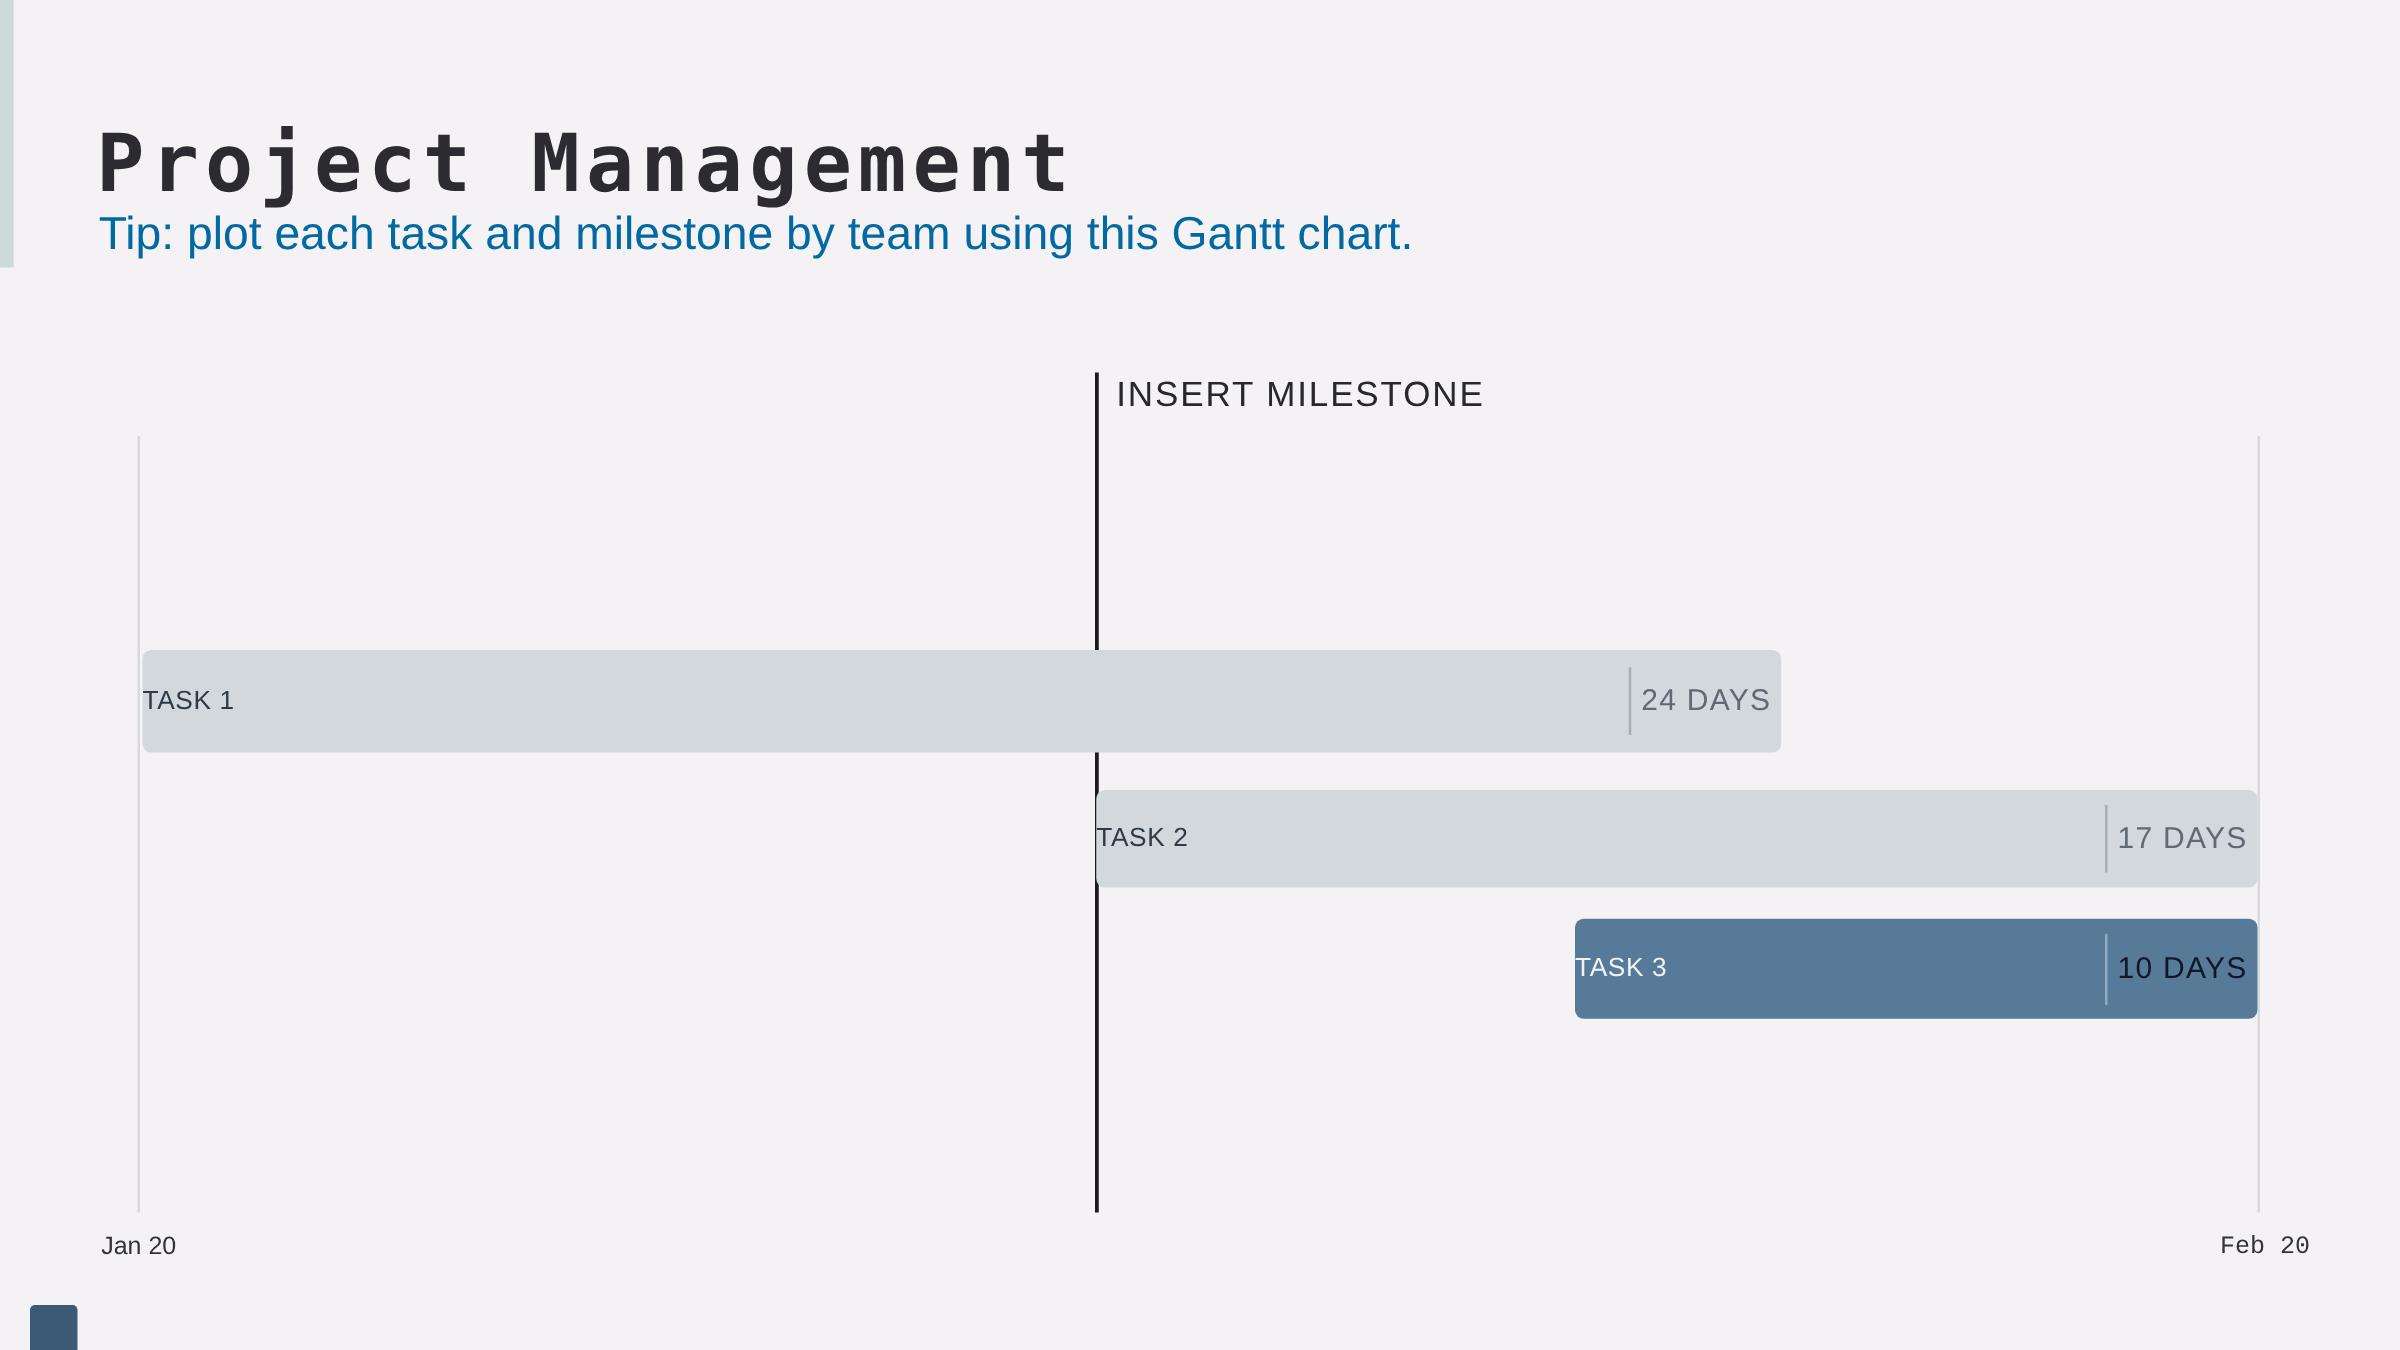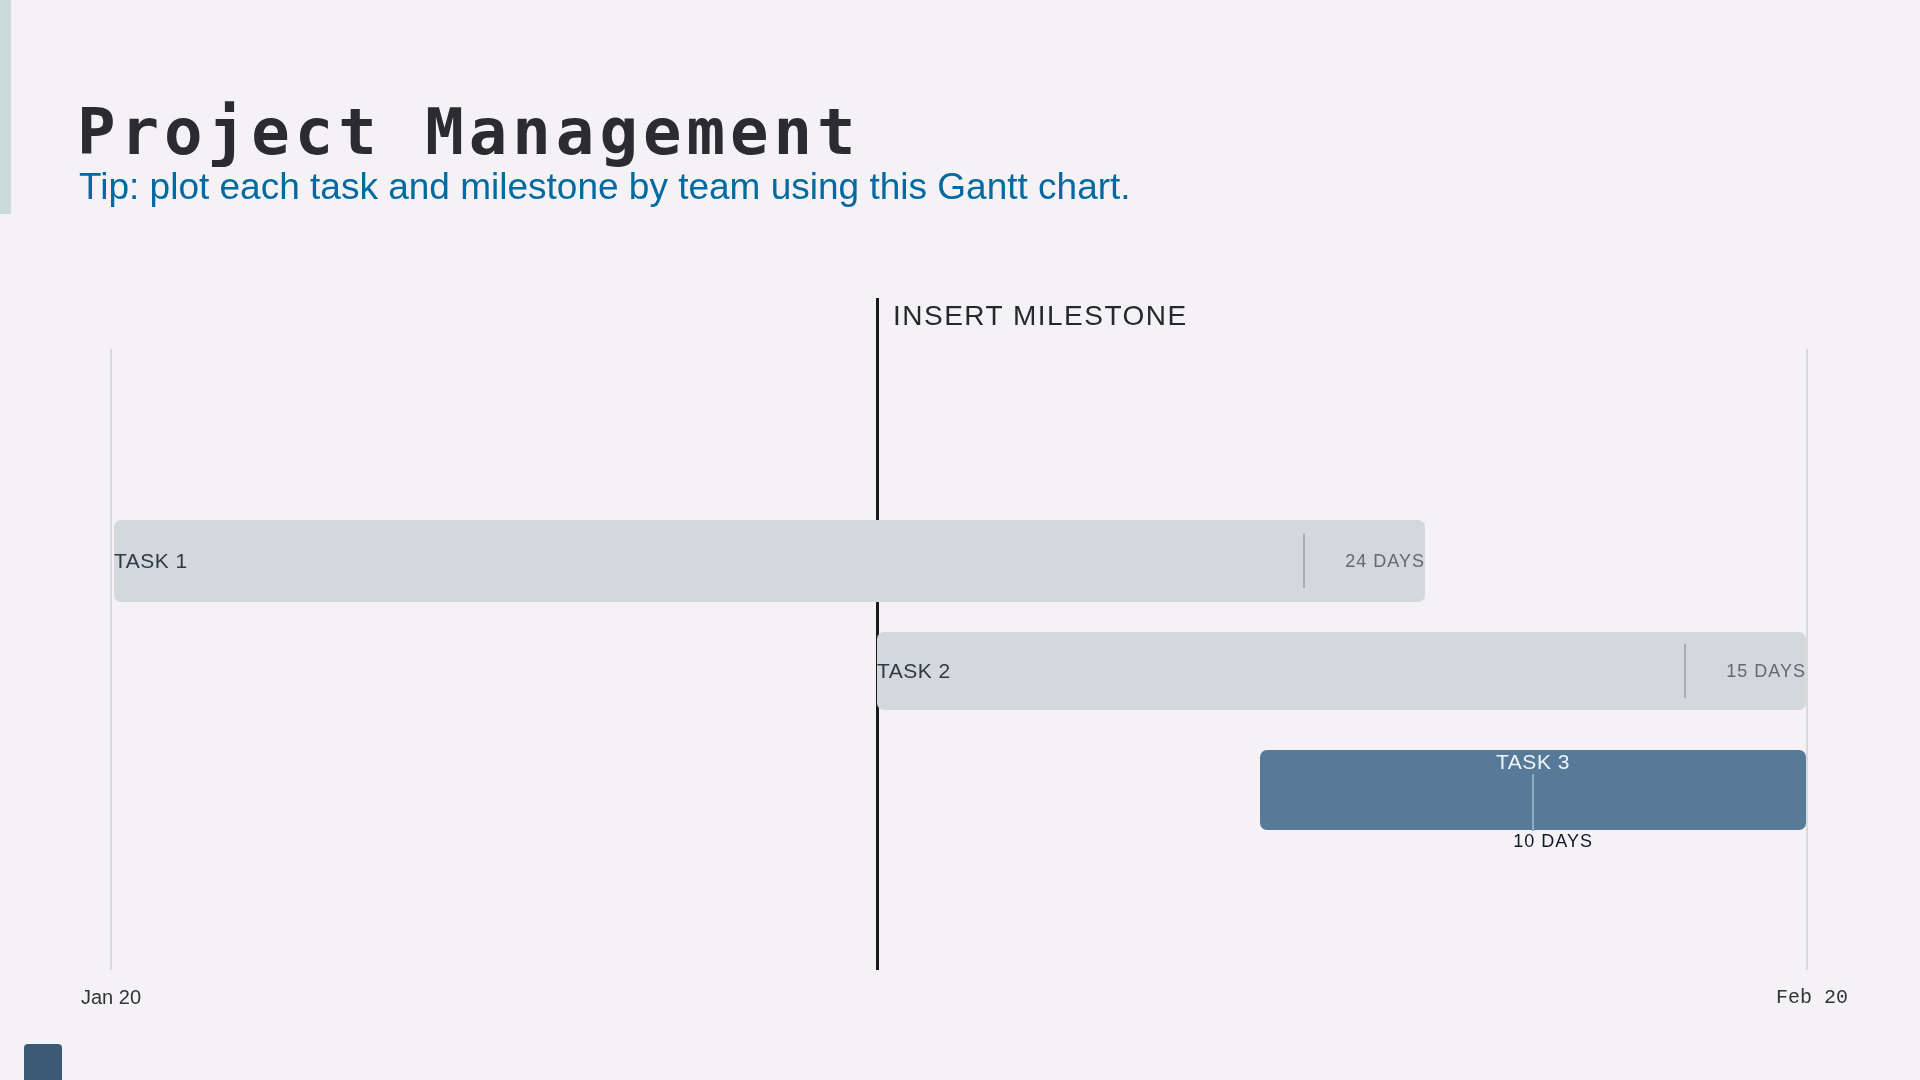--- a/index.html
+++ b/index.html
@@ -81,22 +81,22 @@
   .flex-spacer { flex: 1 1 auto; }
   .bar-sep {
     flex: 0 0 auto;
     width: 2px; height: 54px;
     background: #a6adb4;
   }
   .bar.dark .bar-sep { background: #92aabf; height: 57px; }
   .bar-duration {
     flex: 0 0 auto;
     width: 120px;
-    text-align: right;
-    font-size: 18px;
+    text-align: center;
+    font-size: 24px;
     letter-spacing: 1px;
     color: #5f6a74;
     white-space: nowrap;
   }
   .bar.dark .bar-duration { color: #0f172a; }
   .date-label {
     position: absolute;
     top: 986px;
     width: 140px;
     text-align: center;
@@ -127,24 +127,24 @@
     <span class="bar-label">TASK 1</span>
     <span class="flex-spacer"></span>
     <span class="bar-sep"></span>
     <span class="bar-duration">24 DAYS</span>
   </div>
 
   <div class="bar light" style="left:877px; top:632px; width:929px; height:78px;">
     <span class="bar-label">TASK 2</span>
     <span class="flex-spacer"></span>
     <span class="bar-sep"></span>
-    <span class="bar-duration">15 DAYS</span>
+    <span class="bar-duration">17 DAYS</span>
   </div>
 
-  <div class="bar dark" style="left:1260px; top:750px; width:546px; height:80px;flex-direction:column;">
+  <div class="bar dark" style="left:1260px; top:735px; width:546px; height:80px;">
     <span class="bar-label">TASK 3</span>
     <span class="flex-spacer"></span>
     <span class="bar-sep"></span>
     <span class="bar-duration">10 DAYS</span>
   </div>
 
   <div class="date-label date-start">Jan 20</div>
   <div class="date-label date-end">Feb 20</div>
 
   <div class="corner-square"></div>

